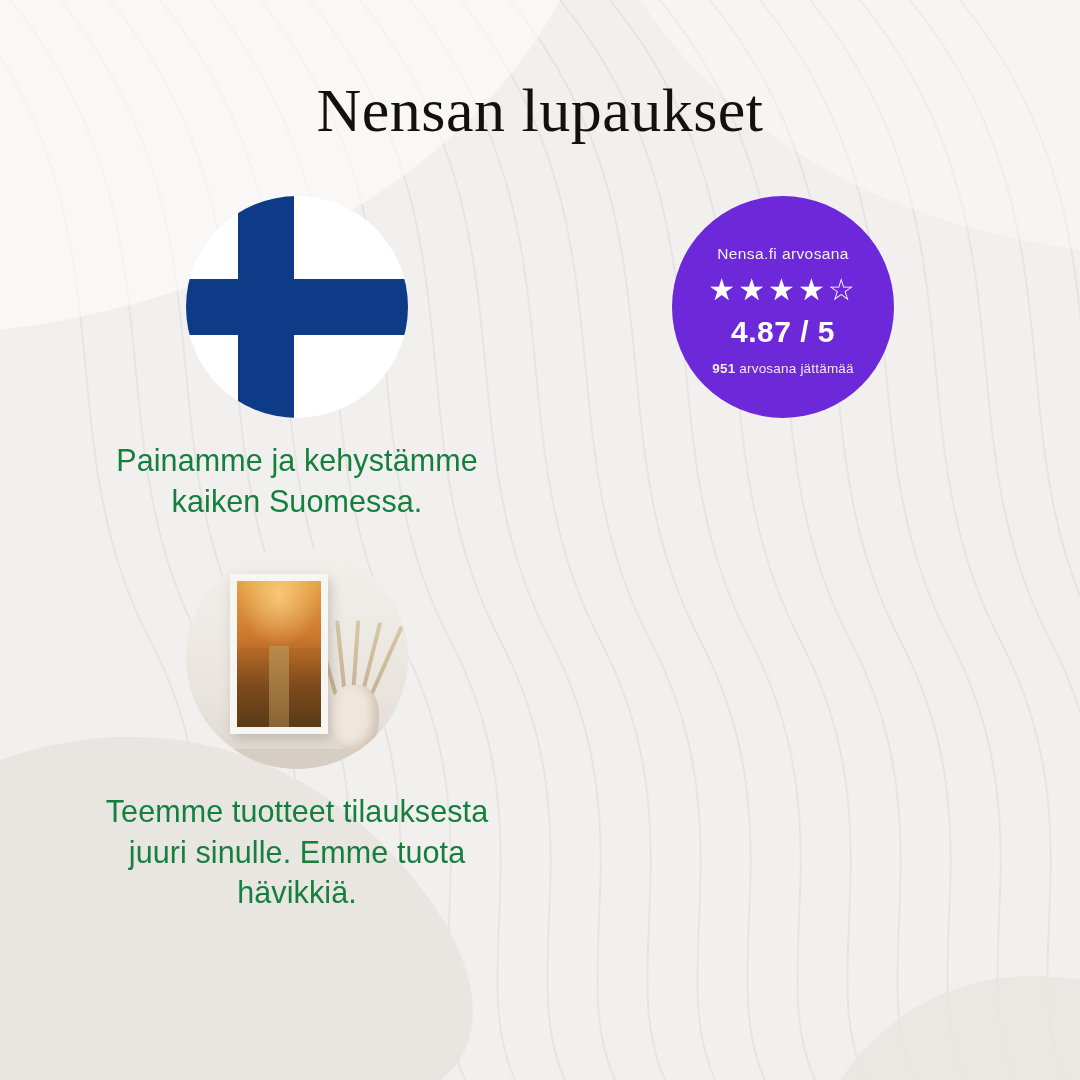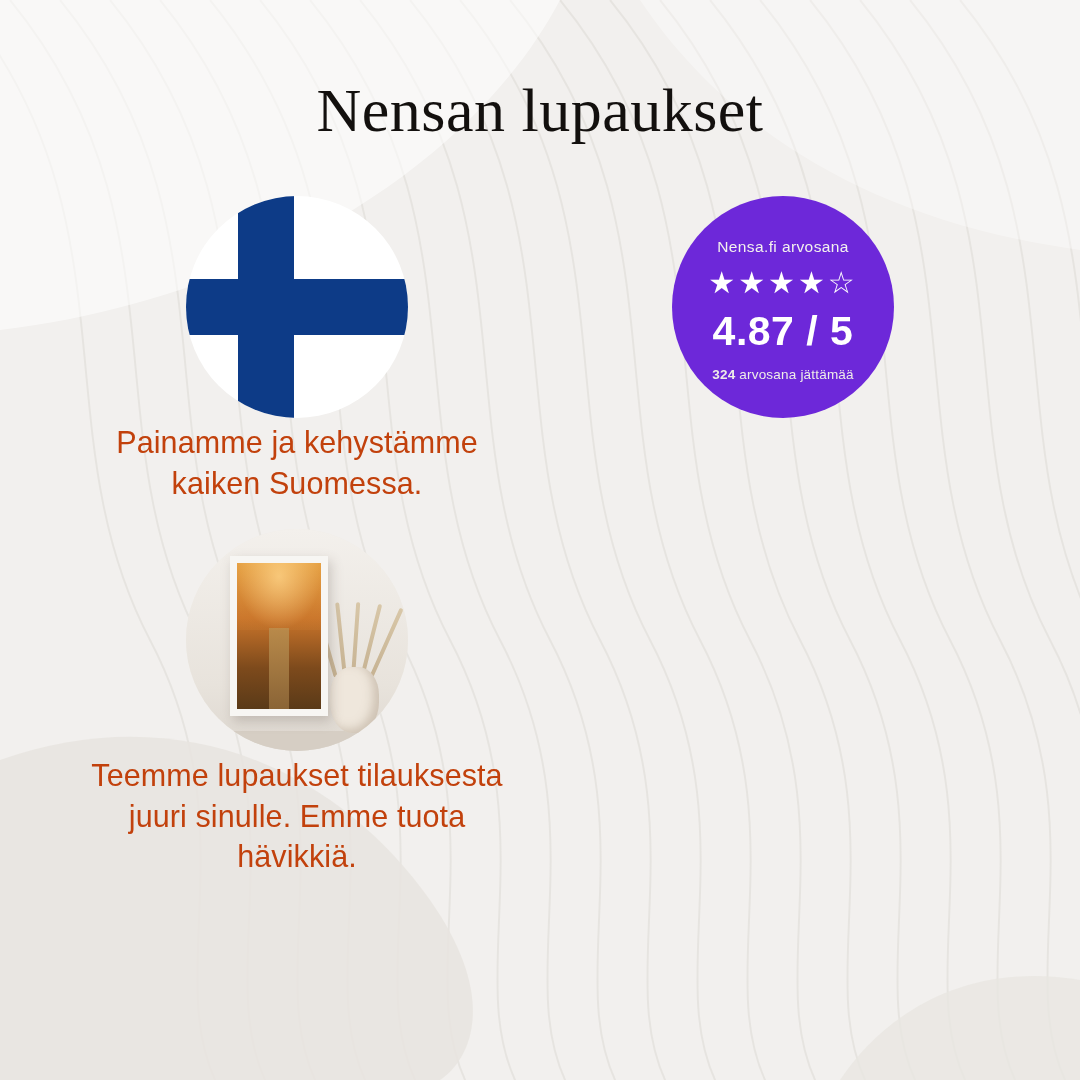--- a/index.html
+++ b/index.html
@@ -67,26 +67,26 @@
   }
   .media {
     width: 222px;
     height: 222px;
     border-radius: 50%;
     overflow: hidden;
     position: relative;
     flex: none;
   }
   .caption {
-    margin-top: 4px;
+    margin-top: 22px;
     width: 420px;
     text-align: center;
     font-size: 30.5px;
     line-height: 1.33;
-    color: #c2410c;
+    color: #15803d;
     letter-spacing: 0.1px;
   }
 
   
   .flag {
     background: #ffffff;
   }
   .flag .bar-h {
     position: absolute;
     left: 0;
@@ -125,21 +125,21 @@
     margin-bottom: 12px;
   }
   .badge-stars {
     font-size: 30px;
     letter-spacing: 3px;
     line-height: 1;
     color: #ffffff;
     margin-bottom: 10px;
   }
   .badge-score {
-    font-size: 41px;
+    font-size: 30px;
     font-weight: 700;
     letter-spacing: 0.5px;
     margin-bottom: 12px;
   }
   .badge-bottom {
     font-size: 13.5px;
     letter-spacing: 0.2px;
     color: #efece8;
     white-space: nowrap;
   }
@@ -351,21 +351,21 @@
       </div>
       <div class="caption">Painamme ja kehystämme kaiken Suomessa.</div>
     </div>
 
     <div class="cell">
       <div class="media badge">
         <div class="badge-top">Nensa.fi arvosana</div>
         <div class="badge-stars">★★★★☆</div>
         <div class="badge-score">4.87 / 5</div>
         <div class="badge-bottom">
-          <b>324</b>
+          <b>951</b>
           <span>arvosana jättämää</span>
         </div>
       </div>
     </div>
 
 
     <div class="cell">
       <div class="media photo2">
         <div class="p2-wall"></div>
         <div class="p2-shelf"></div>
@@ -375,17 +375,17 @@
           <span style="left:34%; transform: rotate(-6deg);"></span>
           <span style="left:48%; transform: rotate(4deg);"></span>
           <span style="left:62%; transform: rotate(14deg);"></span>
           <span style="left:76%; transform: rotate(24deg);"></span>
         </div>
         <div class="p2-vase"></div>
         <div class="p2-frame">
           <div class="p2-art"></div>
         </div>
       </div>
-      <div class="caption">Teemme lupaukset tilauksesta juuri sinulle. Emme tuota hävikkiä.</div>
+      <div class="caption">Teemme tuotteet tilauksesta juuri sinulle. Emme tuota hävikkiä.</div>
     </div>
 
   </div>
 </div>
 
 </body></html>

